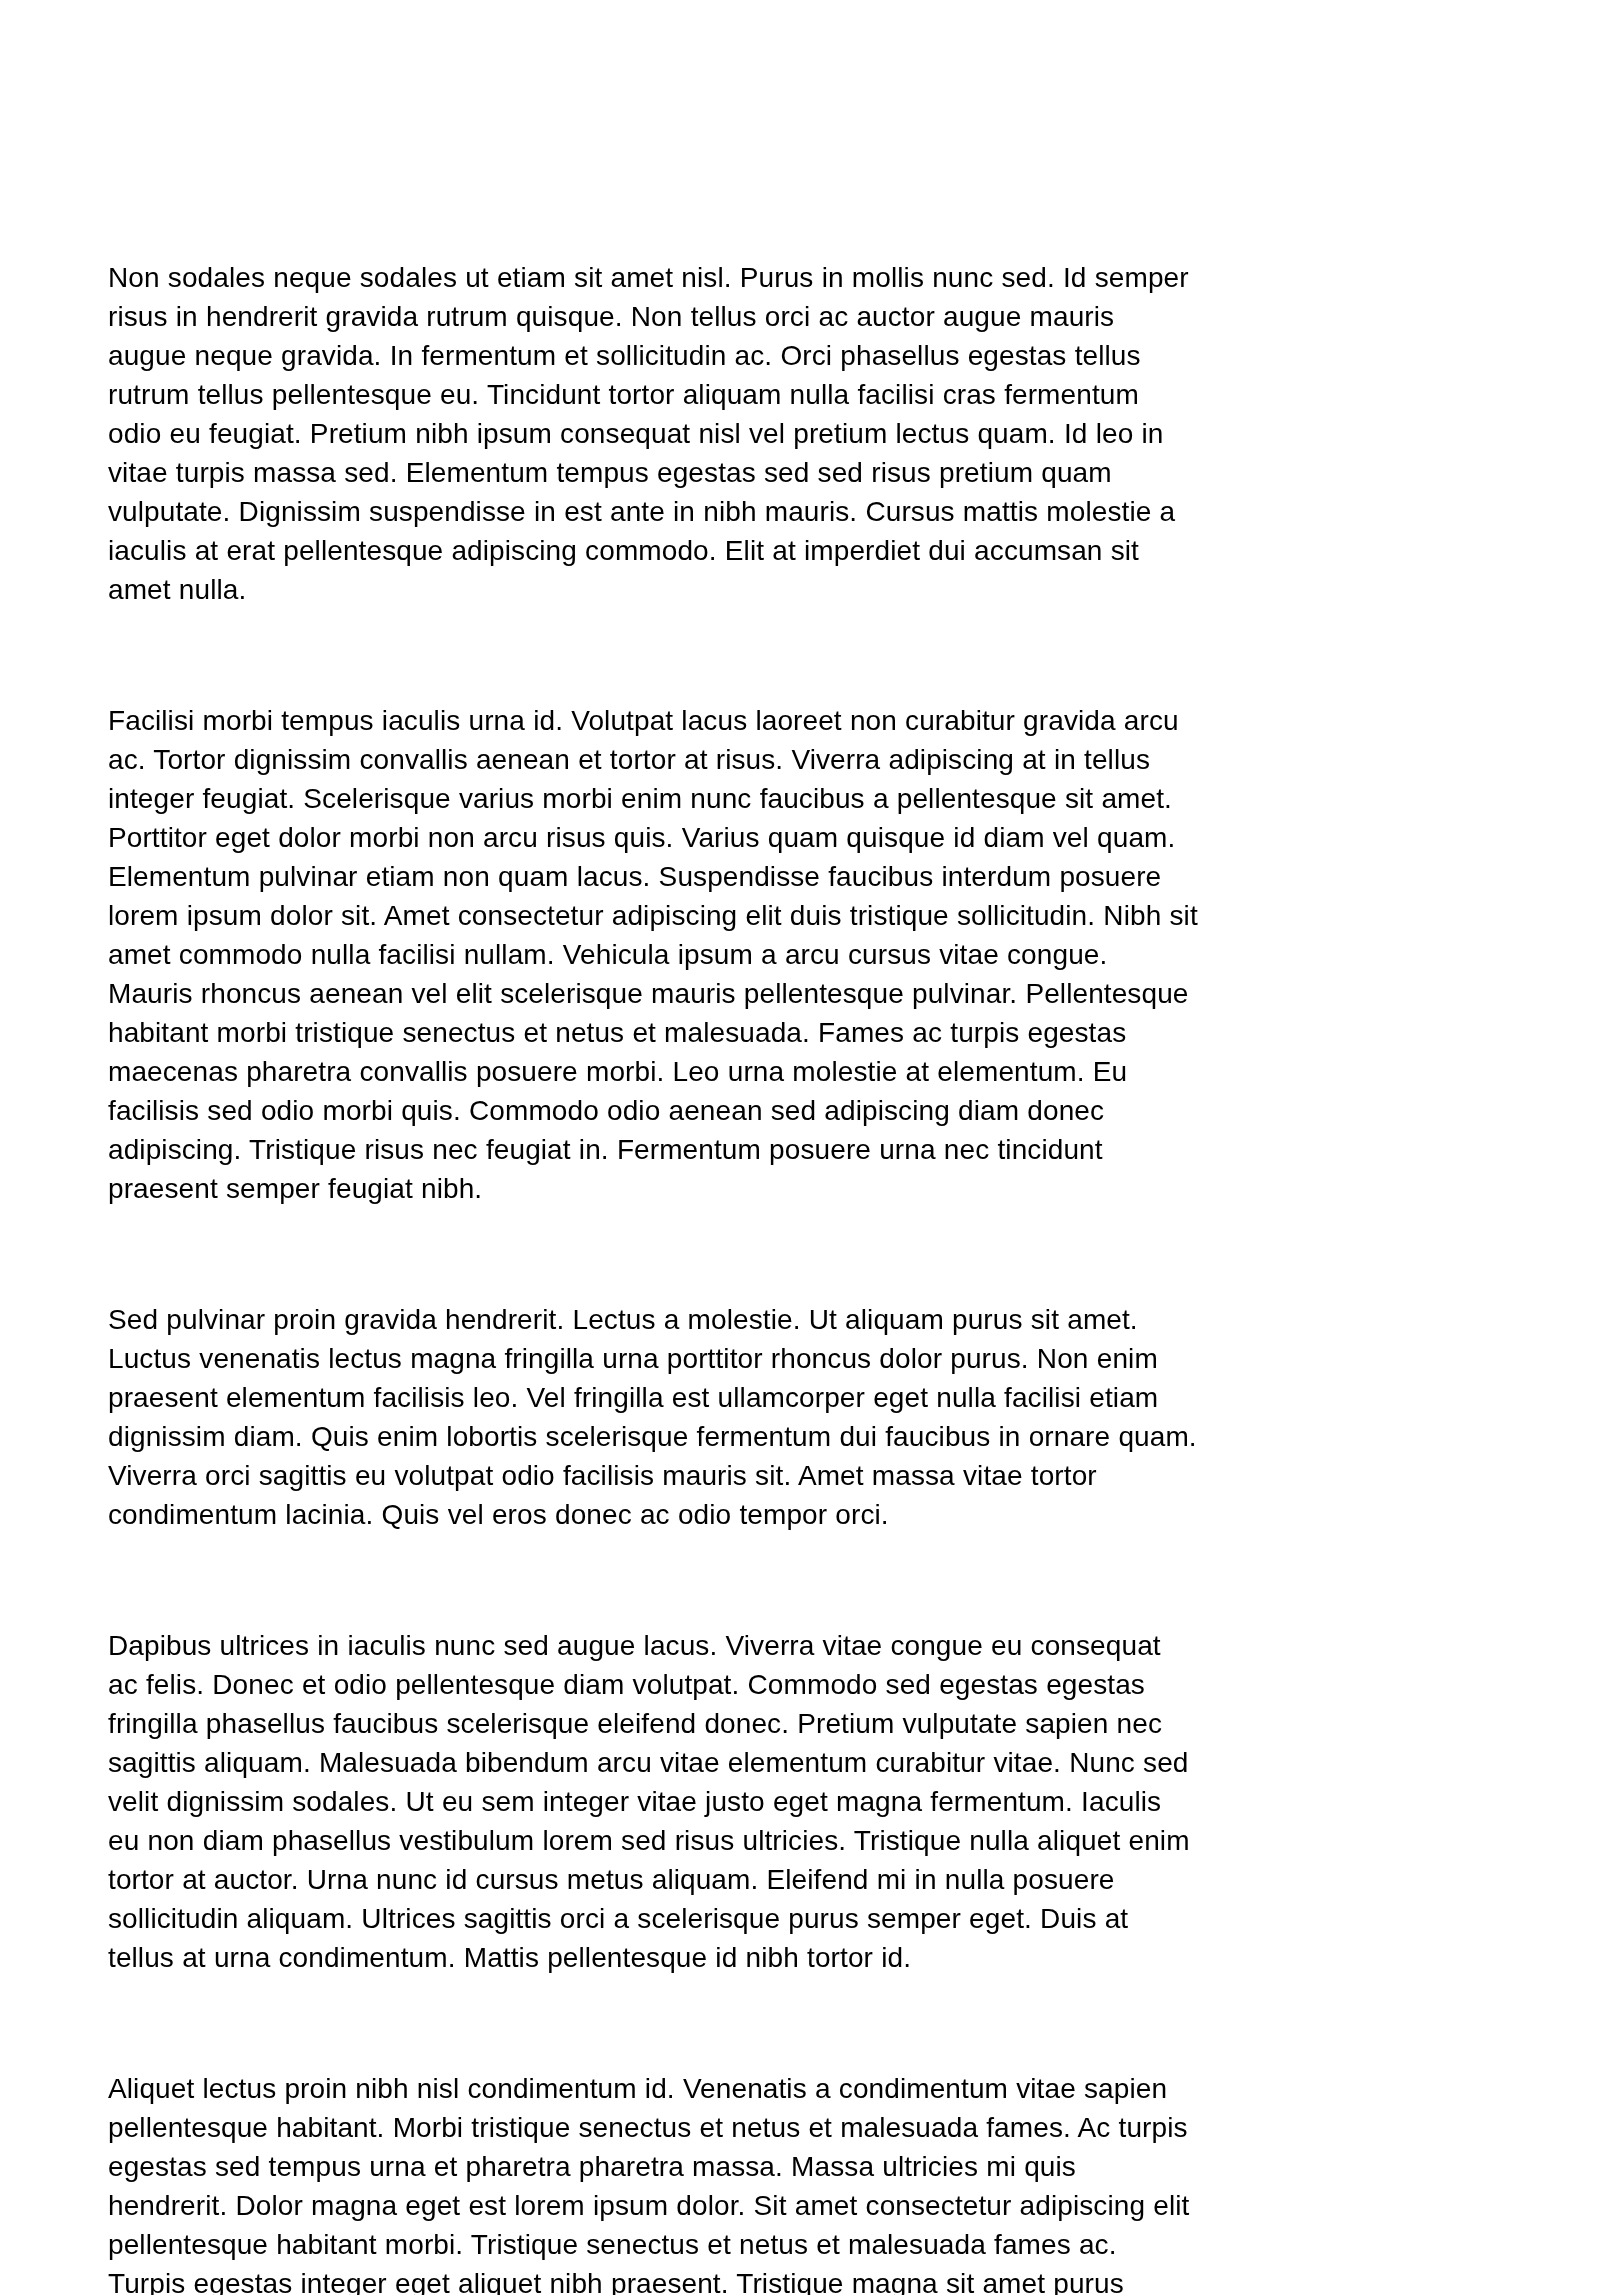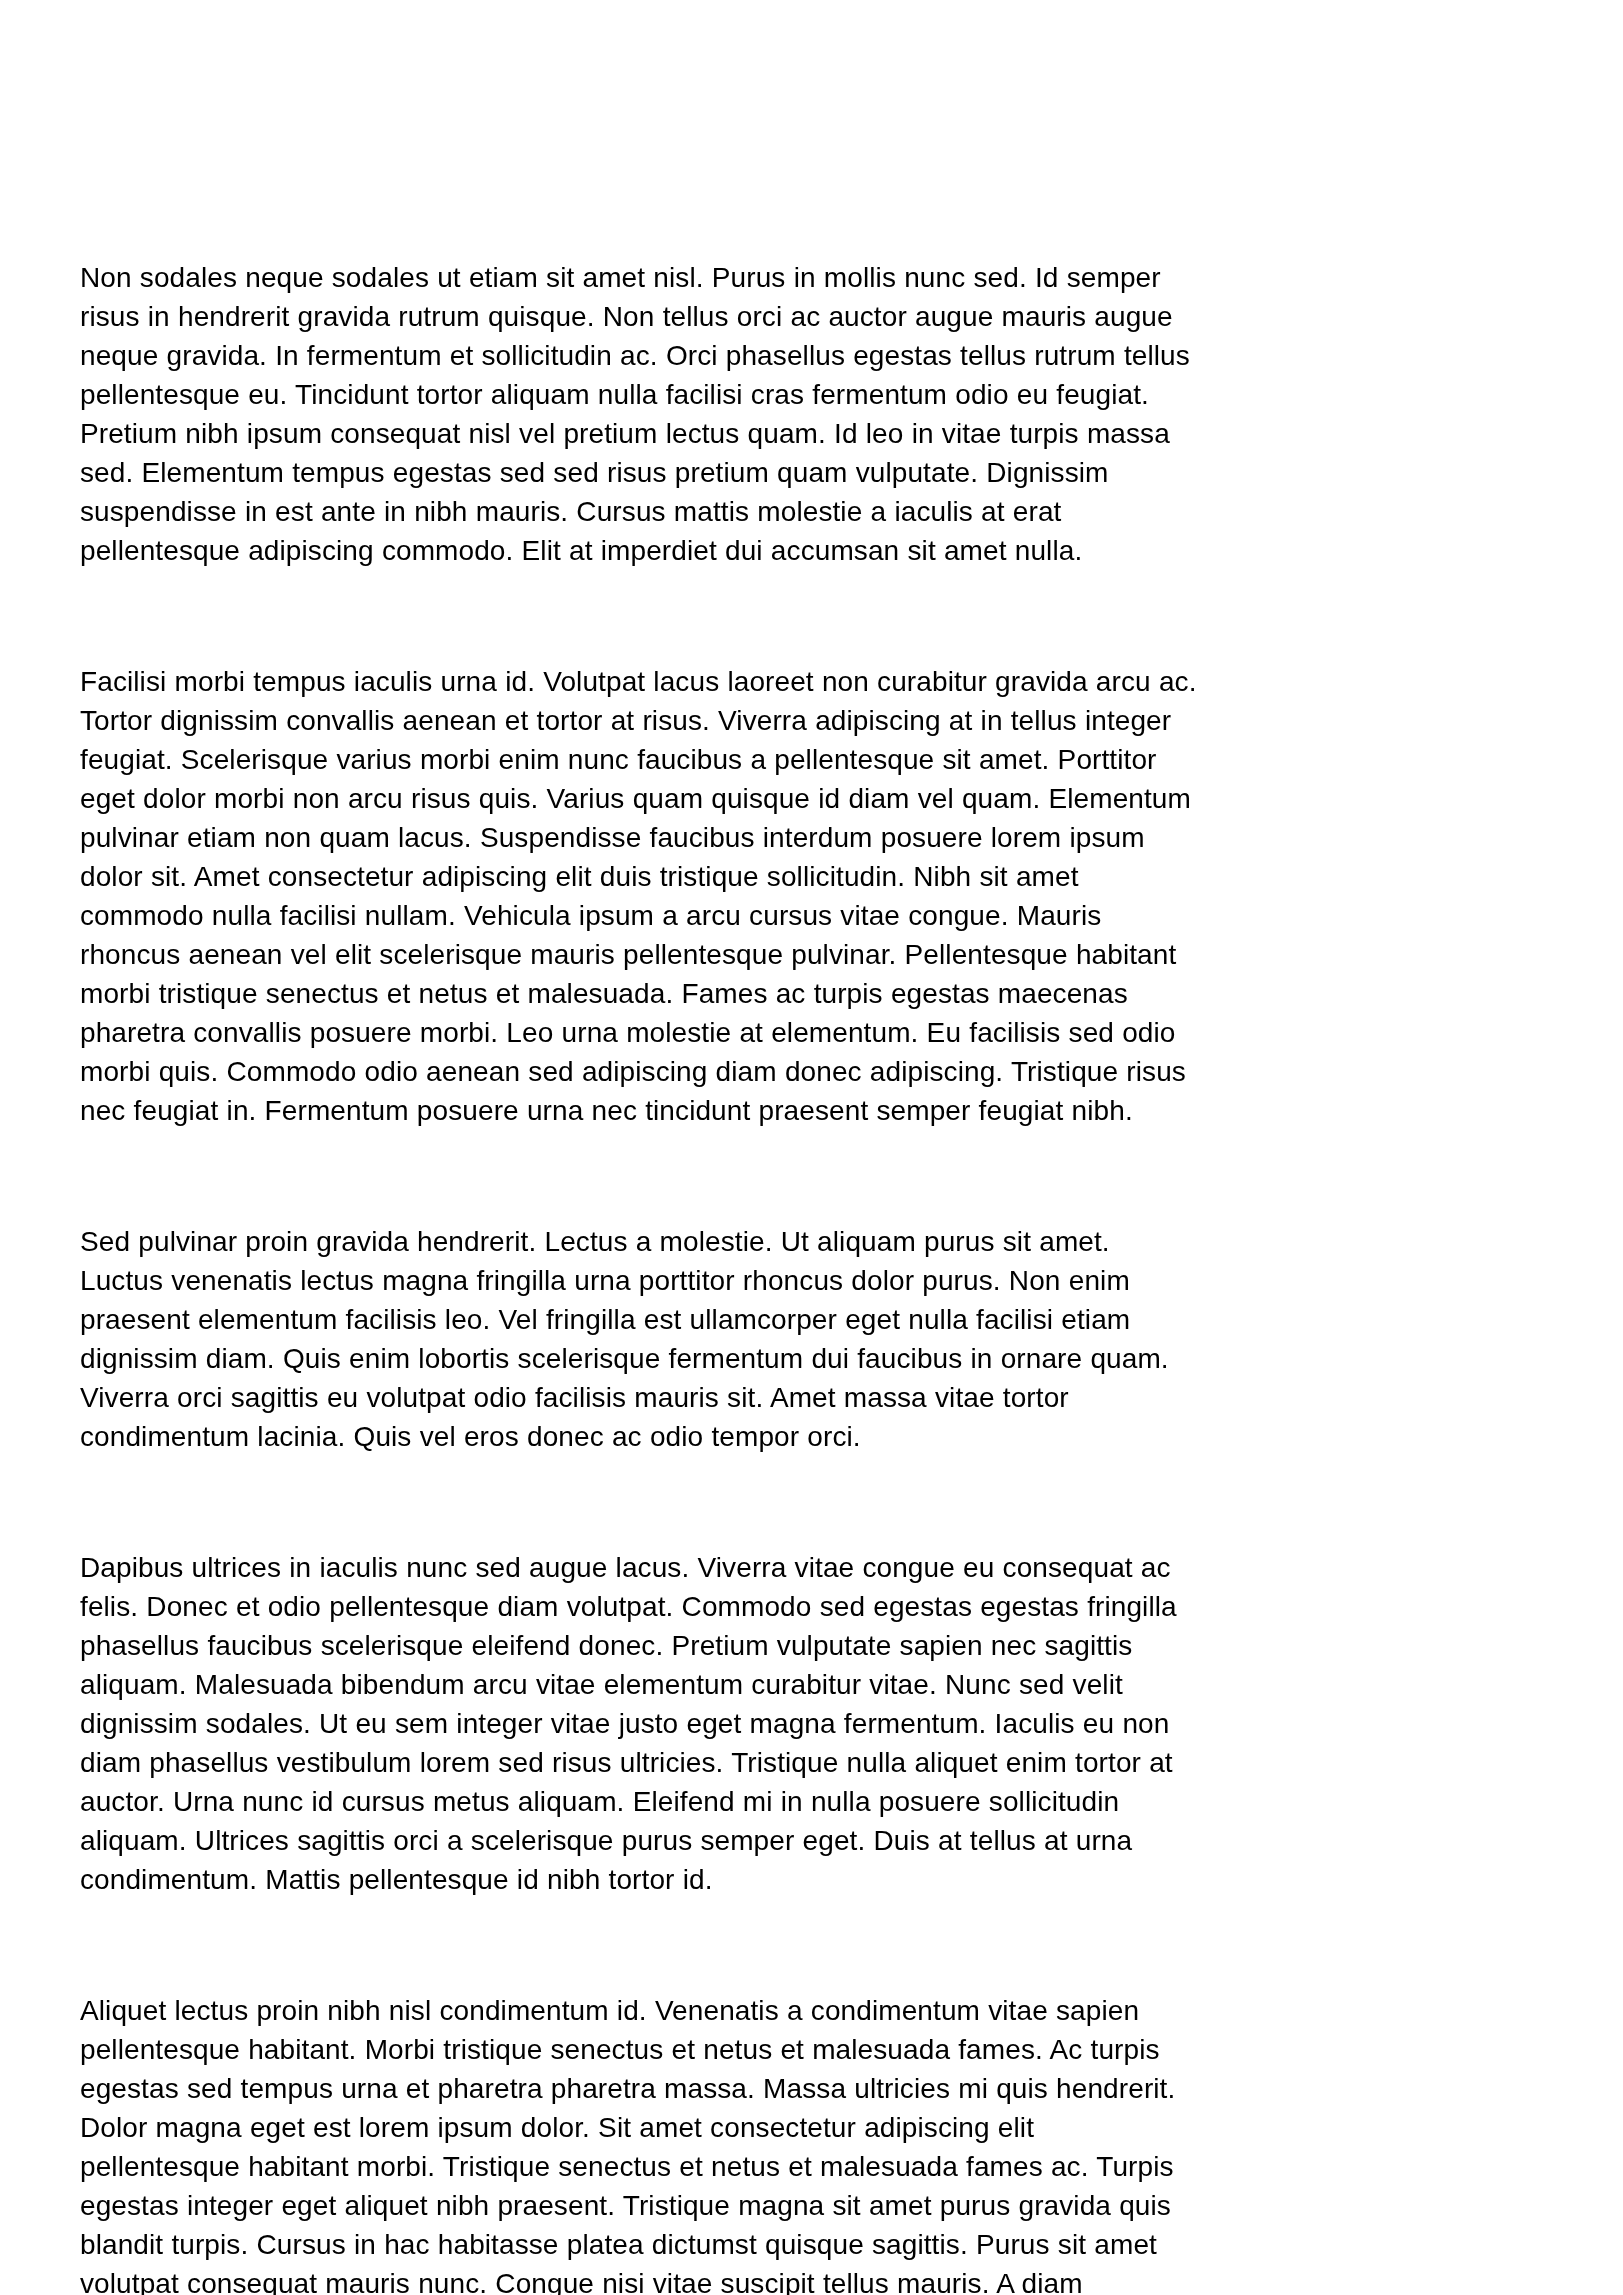--- a/index.html
+++ b/index.html
@@ -14,21 +14,21 @@
     font-family: "Liberation Sans", sans-serif;
   }
   .page {
     position: absolute;
     left: 0;
     top: 0;
     width: 1387px;
     height: 2295px;
     background: #ffffff;
     box-sizing: border-box;
-    padding: 258px 189px 0 80px;
+    padding: 258px 189px 0 108px;
   }
   .para {
     margin: 0 0 92px 0;
     font-size: 28px;
     line-height: 39px;
     color: #000000;
     text-align: left;
     letter-spacing: 0.1px;
     word-spacing: 0.3px;
   }

